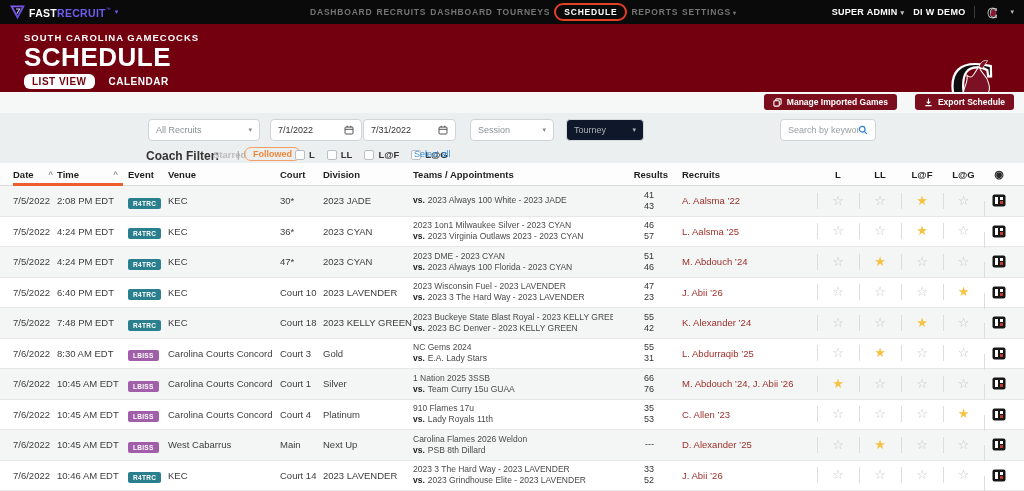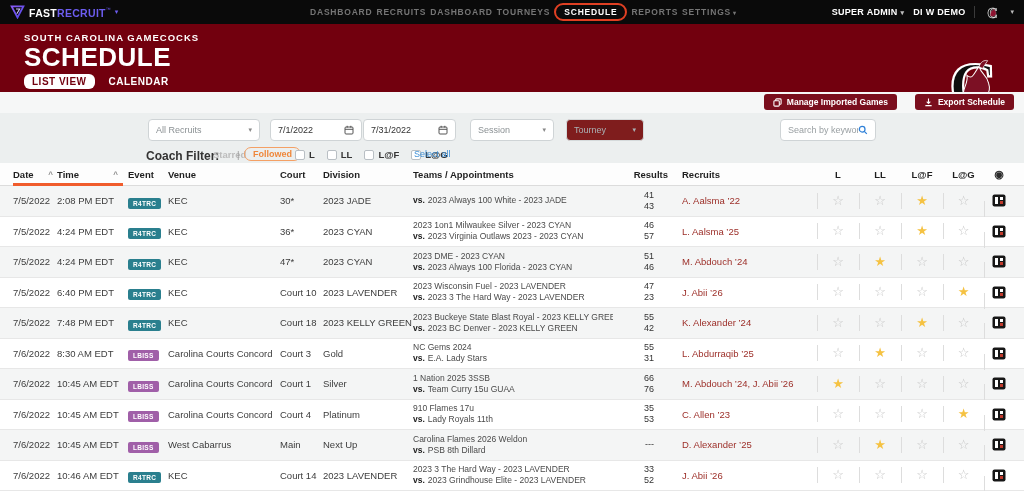--- a/index.html
+++ b/index.html
@@ -38,21 +38,21 @@
   .btn { background:#7a0e1d; color:#fff; font-size:8.5px; font-weight:bold; border-radius:3px;
     padding:3px 9px; display:flex; align-items:center; gap:5px; cursor:pointer; white-space:nowrap; }
 
   
   .filterpanel { position:absolute; left:0; top:113px; width:1024px; height:50px; background:#ecefef; }
   .ctl { position:absolute; top:6px; height:22px; background:#fff; border:1px solid #cfd4d6; border-radius:4px;
     display:flex; align-items:center; justify-content:space-between; padding:0 7px; font-size:9px; cursor:pointer; }
   .ctl .ph { color:#8b9194; }
   .ctl .val { color:#333; }
   .ctl .dd { font-size:7px; color:#888; margin-left:6px; }
-  .ctl.disabled { background:#7f1d1d; border-color:#d5dadb; }
+  .ctl.disabled { background:#0f172a; border-color:#d5dadb; }
   .ctl.disabled .ph, .ctl.disabled .dd { color:#aab1b4; }
   .ctl-recruits { left:148px; width:112px; }
   .ctl-datefrom { left:270px; width:92px; }
   .ctl-dateto   { left:363px; width:93px; }
   .ctl-session  { left:470px; width:84px; }
   .ctl-tourney  { left:566px; width:78px; }
   .ctl-search   { left:780px; width:96px; }
   .ctl-search input { border:none; outline:none; width:70px; font-size:9px; color:#555; background:transparent;
     font-family:"Liberation Sans", sans-serif; }
   .ctl-search input::placeholder { color:#9aa0a3; }

